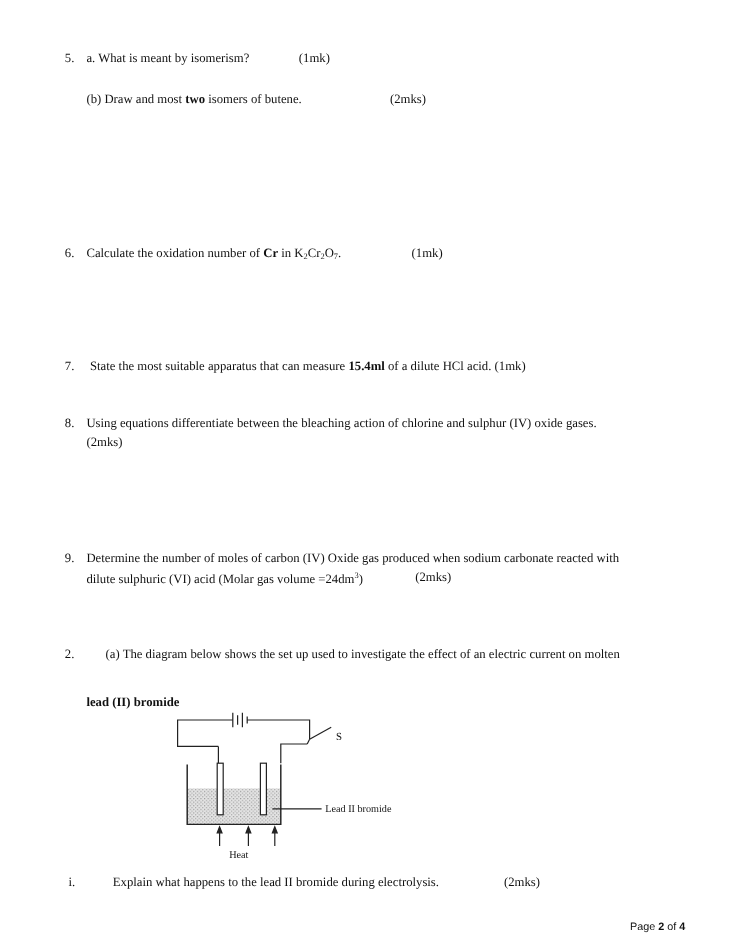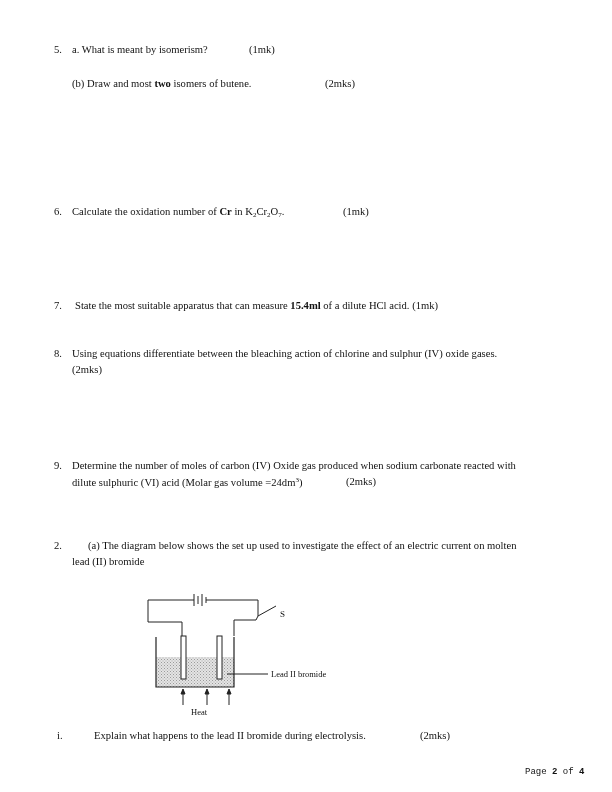--- a/index.html
+++ b/index.html
@@ -5,21 +5,21 @@
     html, body { margin: 0; padding: 0; background: #ffffff; }
     body {
       width: 612px; height: 792px; position: relative; overflow: hidden;
       font-family: "Liberation Serif", "DejaVu Serif", serif;
       color: #111111; font-size: 10.6px;
     }
     .abs { position: absolute; white-space: nowrap; }
     b { font-weight: bold; }
     .sub { font-size: 7px; vertical-align: -2px; }
     .sup { font-size: 7px; vertical-align: 4px; }
-    .footer { font-family: Liberation Mono, monospace; font-size: 9px; }
+    .footer { font-family: Liberation Sans, sans-serif; font-size: 9px; }
     svg text { font-family: "Liberation Serif", "DejaVu Serif", serif; }
   </style>
 </head>
 <body>
 
 <div class="abs" style="left:54px;top:44px;">5.</div>
 <div class="abs" style="left:72px;top:44px;">a. What is meant by isomerism?</div>
 <div class="abs" style="left:249px;top:44px;">(1mk)</div>
 
 <div class="abs" style="left:72px;top:78px;"><span>(b) Draw and most </span><b>two</b><span> isomers of butene.</span></div>
@@ -36,21 +36,21 @@
 <div class="abs" style="left:72px;top:348px;">Using equations differentiate between the bleaching action of chlorine and sulphur (IV) oxide gases.</div>
 <div class="abs" style="left:72px;top:364px;">(2mks)</div>
 
 <div class="abs" style="left:54px;top:460px;">9.</div>
 <div class="abs" style="left:72px;top:460px;">Determine the number of moles of carbon (IV) Oxide gas produced when sodium carbonate reacted with</div>
 <div class="abs" style="left:72px;top:476px;text-align:right;"><span>dilute sulphuric (VI) acid (Molar gas volume =24dm</span><span class="sup">3</span><span>)</span></div>
 <div class="abs" style="left:346px;top:476px;">(2mks)</div>
 
 <div class="abs" style="left:54px;top:540px;">2.</div>
 <div class="abs" style="left:88px;top:540px;">(a) The diagram below shows the set up used to investigate the effect of an electric current on molten</div>
-<div class="abs" style="left:72px;top:556px;">lead (II) bromide</div>
+<div class="abs" style="left:72px;top:580px;font-weight:bold;">lead (II) bromide</div>
 
 <svg class="abs" style="left:140px;top:590px;" width="210" height="130" viewBox="0 0 210 130">
   <defs>
     <pattern id="stipple" width="3" height="3" patternUnits="userSpaceOnUse">
       <rect width="3" height="3" fill="#e4e4e4"></rect>
       <rect x="0" y="0" width="1" height="1" fill="#9a9a9a"></rect>
       <rect x="1.5" y="1.5" width="1" height="1" fill="#a8a8a8"></rect>
     </pattern>
   </defs>
 

